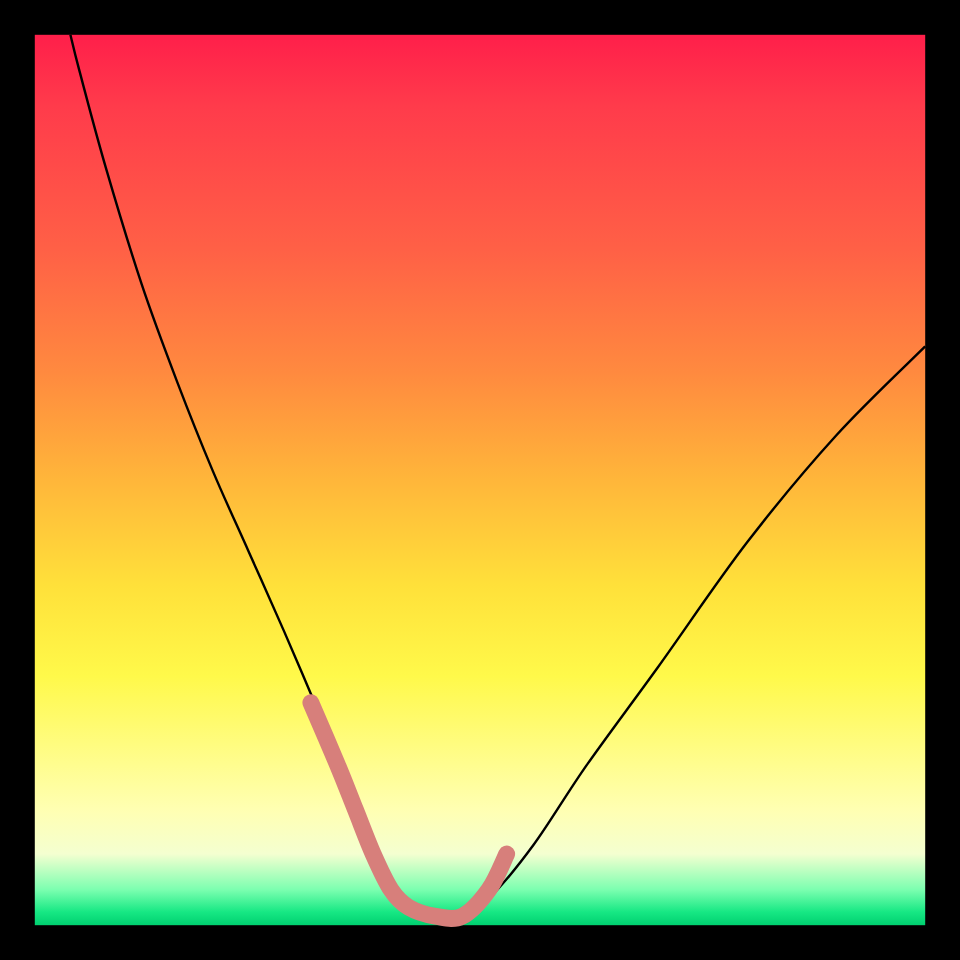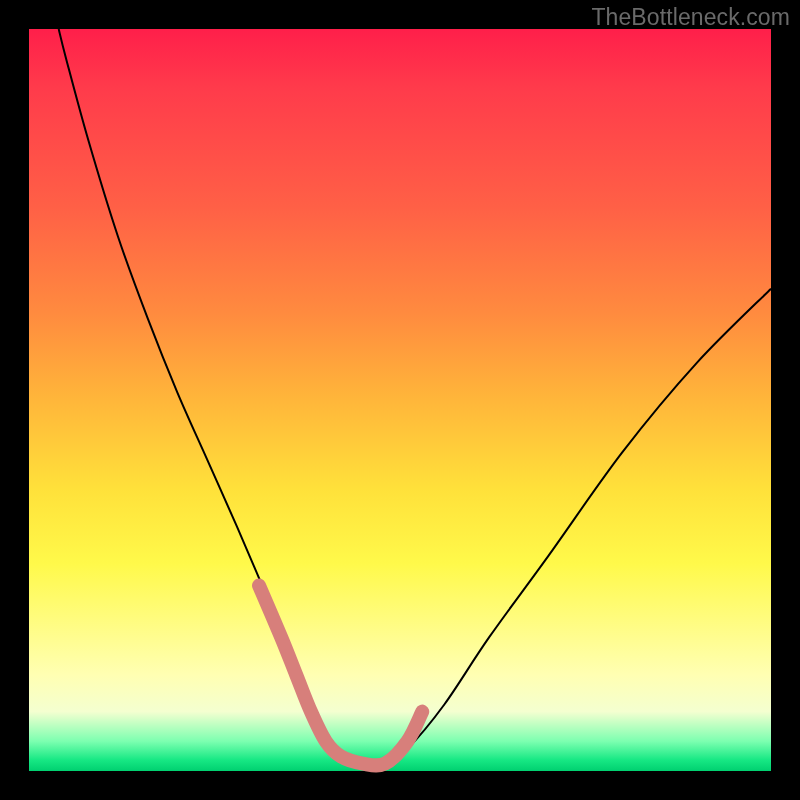--- a/index.html
+++ b/index.html
@@ -59,21 +59,20 @@
     top: 0;
     width: 742px;
     height: 742px;
     overflow: visible;
   }
 </style>
 </head>
 <body>
 
 <div class="frame">
-  <div class="watermark">TheBottleneck.com</div>
 
   <div class="plot">
     <svg class="curve" viewBox="0 0 742 742">
       <path id="main-curve" fill="none" stroke="#000" stroke-width="2" d="M 29.68 0 C 30.916666666666668 4.946666666666677, 32.153333333333336 11.130000000000052, 37.1 29.680000000000064 C 42.04666666666667 48.230000000000075, 50.70333333333333 81.62000000000008, 59.36 111.30000000000007 C 68.01666666666667 140.98000000000005, 79.14666666666666 178.08, 89.03999999999999 207.76 C 98.93333333333332 237.43999999999997, 108.82666666666667 263.40999999999997, 118.72 289.38 C 128.61333333333334 315.35, 138.50666666666666 340.0833333333333, 148.4 363.58 C 158.29333333333335 387.07666666666665, 168.18666666666664 408.1, 178.07999999999998 430.36 C 187.97333333333333 452.62, 199.10333333333335 477.35333333333335, 207.76000000000002 497.14 C 216.41666666666669 516.9266666666666, 222.60000000000002 531.7666666666667, 230.02 549.0799999999999 C 237.44 566.3933333333332, 246.0966666666667 586.18, 252.28000000000003 601.02 C 258.46333333333337 615.86, 262.17333333333335 625.7533333333333, 267.12 638.12 C 272.06666666666666 650.4866666666667, 277.0133333333333 664.09, 281.96 675.22 C 286.90666666666664 686.35, 291.85333333333335 696.2433333333333, 296.8 704.9 C 301.74666666666667 713.5566666666666, 305.45666666666665 722.2133333333333, 311.64 727.16 C 317.8233333333333 732.1066666666667, 326.48 733.3433333333334, 333.90000000000003 734.58 C 341.32000000000005 735.8166666666667, 348.73999999999995 737.0533333333334, 356.15999999999997 734.58 C 363.58 732.1066666666667, 368.52666666666664 729.6333333333333, 378.42 719.74 C 388.3133333333334 709.8466666666667, 401.9166666666667 693.77, 415.52000000000004 675.22 C 429.1233333333334 656.6700000000001, 442.7266666666667 633.1733333333334, 460.04 608.44 C 477.35333333333335 583.7066666666667, 497.14 557.7366666666667, 519.4 526.82 C 541.66 495.90333333333336, 568.8666666666667 455.09333333333336, 593.6 422.94 C 618.3333333333334 390.78666666666663, 643.0666666666667 361.1066666666666, 667.8000000000001 333.9 C 692.5333333333334 306.6933333333333, 729.6333333333333 272.06666666666666, 742 259.7"></path>
       <path id="highlight-curve" fill="none" stroke="#d77f7b" stroke-width="14" stroke-linecap="round" stroke-linejoin="round" d="M 230.02 556.5 C 233.73000000000002 565.1566666666666, 246.0966666666667 593.6, 252.28000000000003 608.44 C 258.46333333333337 623.2800000000001, 262.17333333333335 633.1733333333333, 267.12 645.54 C 272.06666666666666 657.9066666666666, 277.0133333333333 671.51, 281.96 682.64 C 286.90666666666664 693.77, 291.85333333333335 704.9000000000001, 296.8 712.32 C 301.74666666666667 719.74, 305.45666666666665 723.4499999999999, 311.64 727.16 C 317.8233333333333 730.87, 326.48 733.3433333333334, 333.90000000000003 734.58 C 341.32000000000005 735.8166666666667, 348.73999999999995 738.2900000000001, 356.15999999999997 734.58 C 363.58 730.87, 372.2366666666667 720.9766666666667, 378.42 712.32 C 384.60333333333335 703.6633333333334, 390.7866666666667 687.5866666666667, 393.26000000000005 682.64"></path>
     </svg>
   </div>
 </div>
 
 </body></html>

